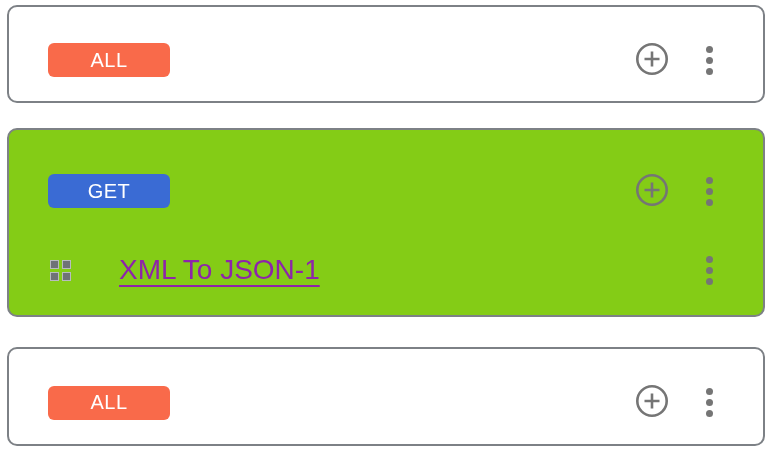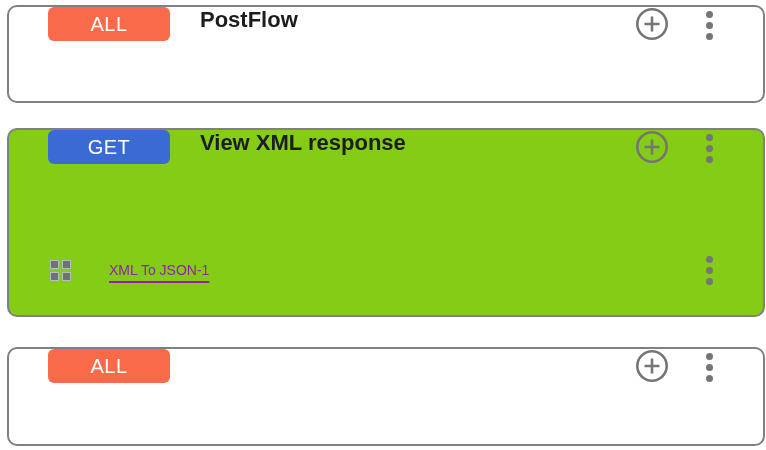--- a/index.html
+++ b/index.html
@@ -8,54 +8,53 @@
   .stage { position: relative; width: 766px; height: 450px; background: #fff; }
 
   .card {
     position: absolute; left: 7px; width: 758px;
     background: #ffffff; border: 2px solid #7d8186; border-radius: 10px;
   }
   .card-0 { top: 5px;   height: 98px;  }
   .card-1 { top: 128px; height: 189px; background: #84cc16; }
   .card-2 { top: 347px; height: 99px;  }
 
-  .flow-row { display: flex; align-items: flex-start; height: 100%; padding: 0 50px 0 39px; border-radius: 22px; }
+  .flow-row { display: flex; align-items: center; height: 100%; padding: 12px 50px 0 39px; border-radius: 22px; }
   .card-1 .flow-row { height: 110px; }
   .policy-row { display: flex; align-items: center; height: 60px; padding: 0 50px 0 41px; }
 
   .badge {
     width: 122px; height: 34px; border-radius: 6px; flex: 0 0 auto;
     display: flex; align-items: center; justify-content: center;
     color: #ffffff; font-size: 20px; letter-spacing: 0.5px;
   }
   .flow-title { margin-left: 30px; font-size: 22px; font-weight: 700; color: #1d1d1f; white-space: nowrap; }
 
   .actions { margin-left: auto; display: flex; align-items: center; gap: 37px; }
   .icon-btn { background: none; border: none; padding: 0; cursor: pointer; display: flex; align-items: center; justify-content: center; }
 
   .kebab { display: flex; flex-direction: column; gap: 4px; }
   .kebab i { width: 7px; height: 7px; border-radius: 50%; background: #757575; display: block; }
 
   .grid-icon { display: grid; grid-template-columns: 9px 9px; grid-template-rows: 9px 9px; gap: 3px; flex: 0 0 auto; }
   .grid-icon i { background: #6f7377; display: block; outline: 1px solid #b9bcbf; outline-offset: -1px; }
 
   .policy-link {
-    margin-left: 38px; font-size: 14px; color: #8e24aa; text-decoration: underline;
+    margin-left: 48px; font-size: 28px; color: #8e24aa; text-decoration: underline;
     text-decoration-thickness: 2px; text-underline-offset: 6px; white-space: nowrap;
   }
 </style>
 </head>
 <body>
 
 <div class="stage">
 
   <section class="card card-0">
     <div class="flow-row">
       <span class="badge" style="background: rgb(249, 106, 74);">ALL</span>
-      <span class="flow-title">PostFlow</span>
       <div class="actions">
         <button class="icon-btn">
           <span>
             <svg width="34" height="34" viewBox="0 0 34 34">
                 <circle cx="17" cy="17" r="14.7" fill="none" stroke="#757575" stroke-width="2.6"></circle>
                 <path d="M17 9.5v15M9.5 17h15" stroke="#757575" stroke-width="2.6" fill="none"></path>
               </svg>
           </span>
         </button>
         <button class="icon-btn">
@@ -65,21 +64,20 @@
               <i></i>
             </span>
         </button>
       </div>
     </div>
   </section>
 
   <section class="card card-1">
     <div class="flow-row">
       <span class="badge" style="background: rgb(58, 107, 212);">GET</span>
-      <span class="flow-title">View XML response</span>
       <div class="actions">
         <button class="icon-btn">
           <span>
             <svg width="34" height="34" viewBox="0 0 34 34">
                 <circle cx="17" cy="17" r="14.7" fill="none" stroke="#757575" stroke-width="2.6"></circle>
                 <path d="M17 9.5v15M9.5 17h15" stroke="#757575" stroke-width="2.6" fill="none"></path>
               </svg>
           </span>
         </button>
         <button class="icon-btn">

